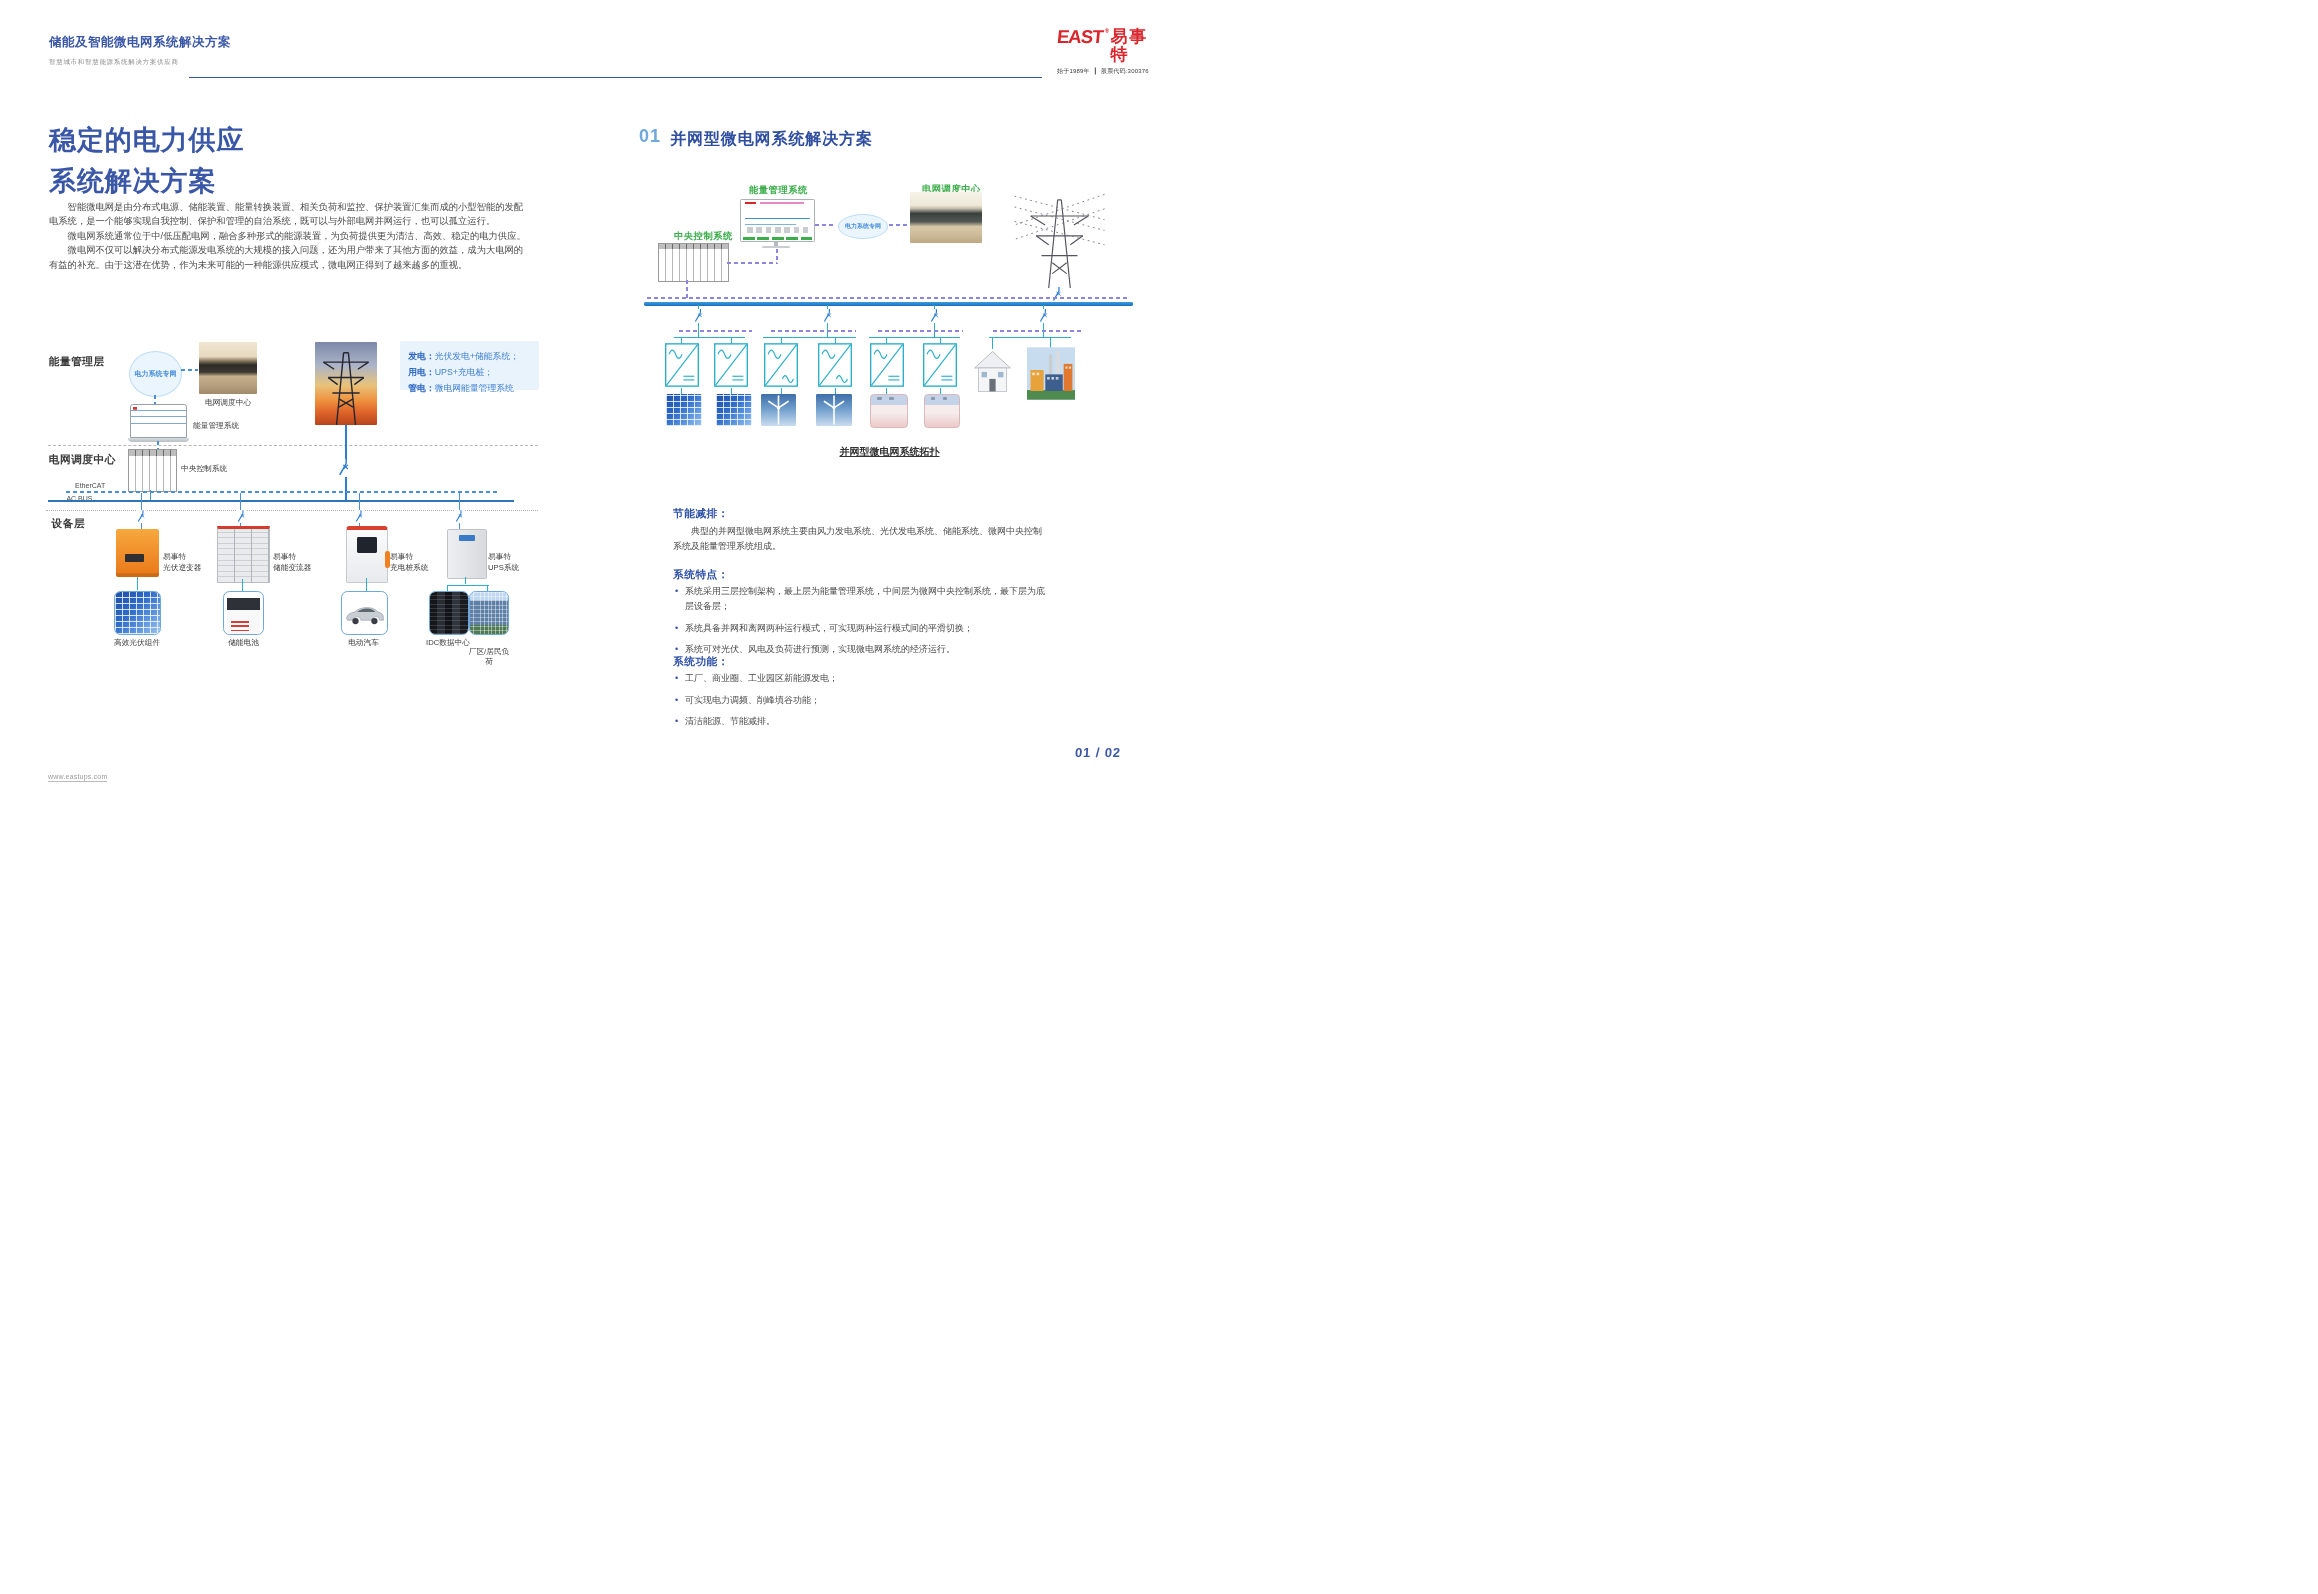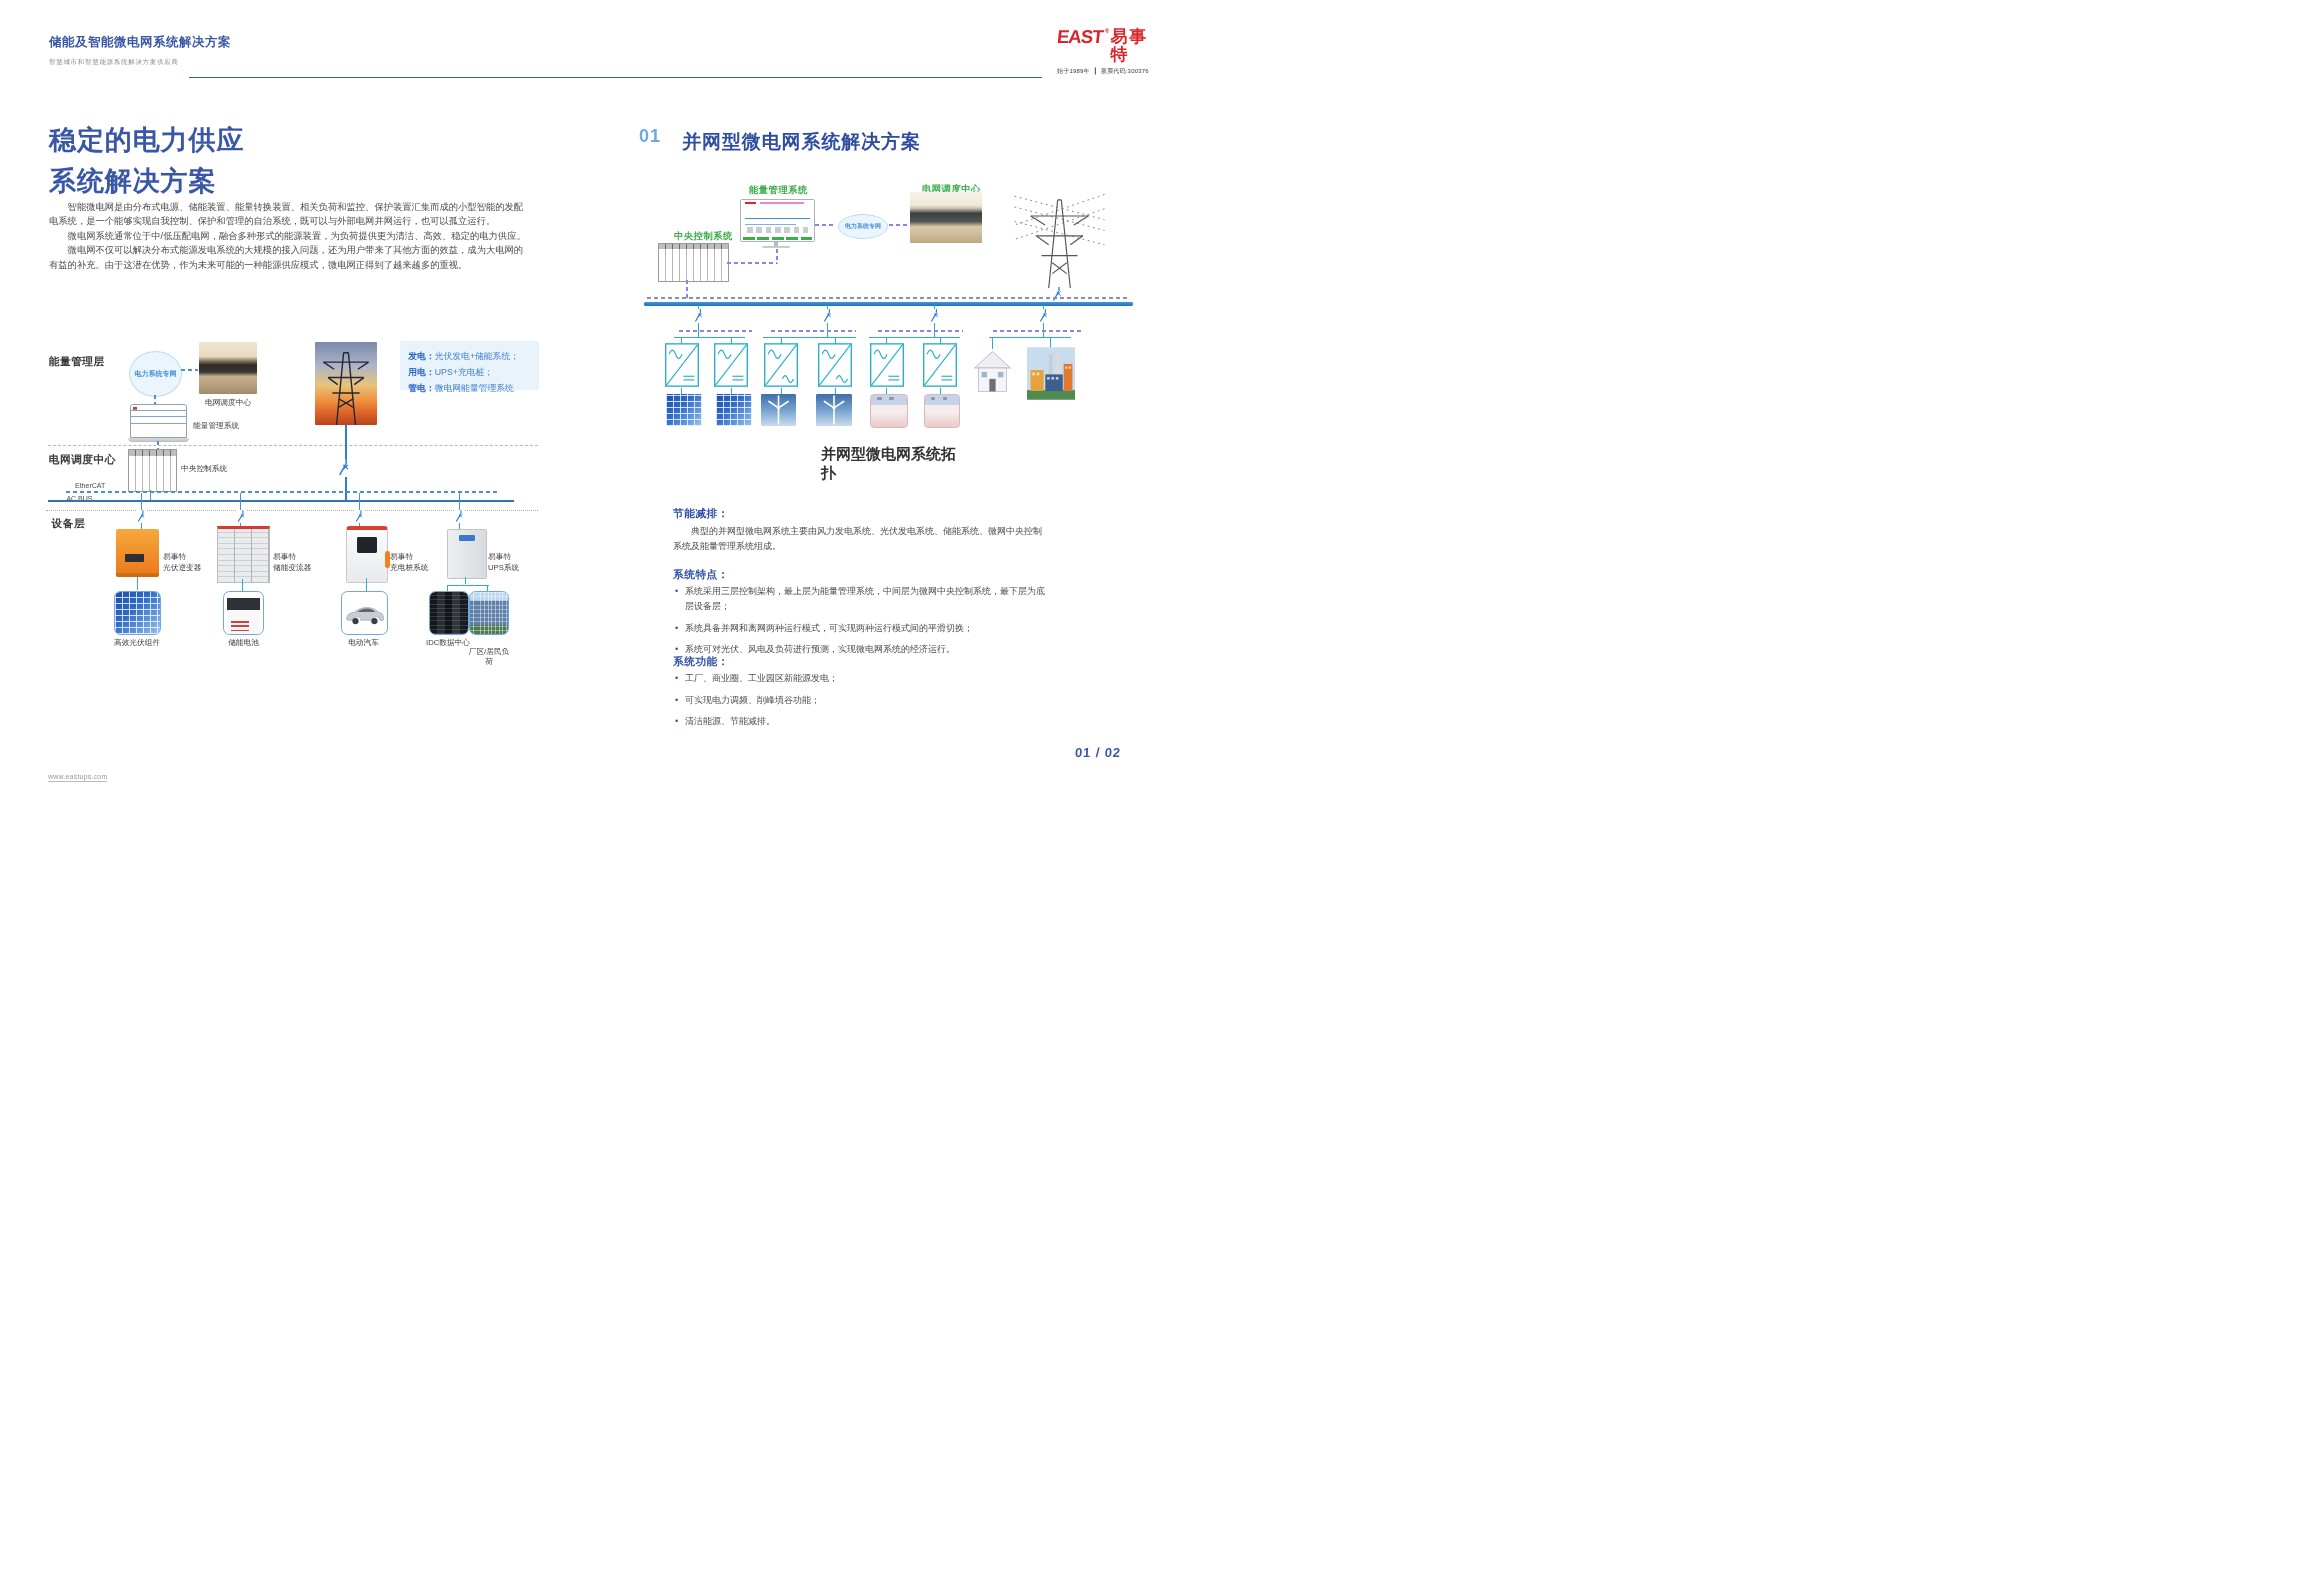--- a/index.html
+++ b/index.html
@@ -81,28 +81,28 @@
      background:repeating-linear-gradient(0deg,#D04038 0 1.4px,transparent 1.4px 4.2px);}
   .img-idc{background:linear-gradient(90deg,#14161A 0 18%,#2A2E34 18% 40%,#111318 40% 58%,#30353C 58% 80%,#181B20 80% 100%);
      background-image:repeating-linear-gradient(0deg,rgba(255,255,255,.14) 0 0.9px,transparent 0.9px 4.2px),linear-gradient(90deg,#14161A 0 18%,#2A2E34 18% 40%,#111318 40% 58%,#30353C 58% 80%,#181B20 80% 100%);}
   .img-bldg{background:linear-gradient(180deg,#BFD8F0 0 18%,#88A8C8 18% 21%,#5E7FA6 21% 78%,#4E7A52 78% 100%);
      background-image:repeating-linear-gradient(90deg,transparent 0 2.8px,rgba(255,255,255,.45) 2.8px 3.7px),repeating-linear-gradient(0deg,transparent 0 3.2px,rgba(255,255,255,.35) 3.2px 4.2px),linear-gradient(180deg,#BFD8F0 0 18%,#88A8C8 18% 21%,#5E7FA6 21% 78%,#4E7A52 78% 100%);}
   .img-wind{background:linear-gradient(180deg,#3E6EA8 0%,#6E9CCB 45%,#C9DCEF 100%);}
   .img-battR{background:linear-gradient(180deg,#C5D3E8 0 30%,#F6ECEC 30% 55%,#EDC9C9 100%);border-radius:3.7px;border:0.5px solid #D8B8B8;}
   .img-battR i{position:absolute;top:6%;left:18%;width:12%;height:10%;background:#8A98B0;border-radius:0.9px;box-shadow:12px 0 0 #8A98B0;}
   
   .r-num{font-size:18px;font-weight:900;color:#6FA8DC;letter-spacing:0.9px;}
-  .r-title{font-size:19px;font-weight:900;color:#2F4EA0;letter-spacing:0.9px;margin-left:12px;}
+  .r-title{font-size:16px;font-weight:900;color:#2F4EA0;letter-spacing:0.9px;}
   .g-label{font-size:9.3px;font-weight:bold;color:#3BAE4B;letter-spacing:0.5px;}
   .sec-head{font-size:10.7px;font-weight:bold;color:#2F52A8;letter-spacing:0.5px;}
   .sec-par{font-size:9px;line-height:15px;color:#4A4A4A;text-indent:2em;margin:0;}
   .bullets{margin:0;padding:0;list-style:none;}
   .bullets li{position:relative;font-size:9px;line-height:15px;color:#4A4A4A;padding-left:12px;margin-bottom:6.5px;}
   .bullets li:before{content:"•";position:absolute;left:1.9px;color:#3A57A7;font-size:9.3px;}
-  .topo-cap{font-size:15px;font-weight:bold;color:#333;}
+  .topo-cap{font-size:10px;font-weight:bold;color:#333;text-align:center;text-decoration:underline;}
   
   .site{font-size:7px;color:#9A9A9A;text-decoration:none;border-bottom:0.9px solid #BBBBBB;padding-bottom:1.4px;letter-spacing:0.2px;}
   .pageno{font-size:13px;font-weight:900;color:#3A57A7;letter-spacing:0.9px;transform:skewX(-4deg);}
   svg{display:block;}
 </style>
 </head>
 <body>
 
 <div class="page">
 

